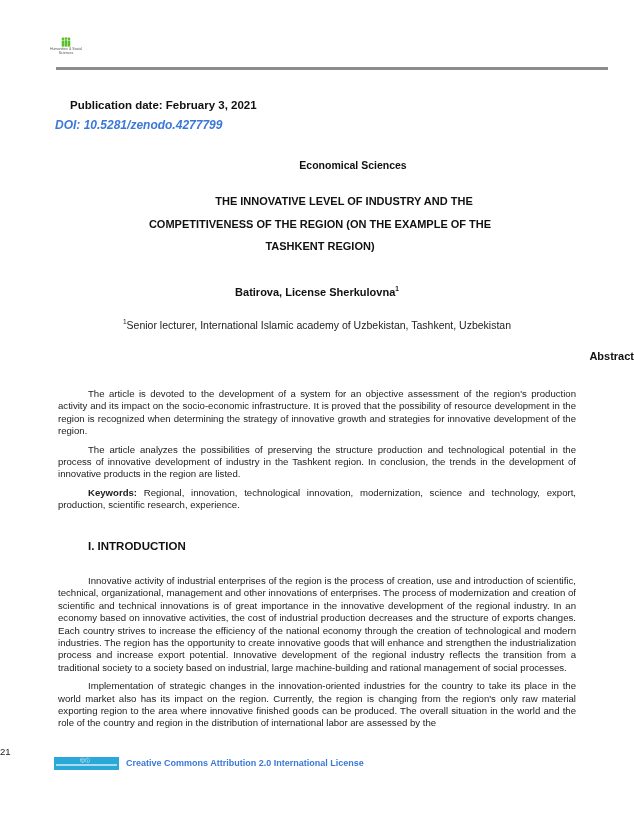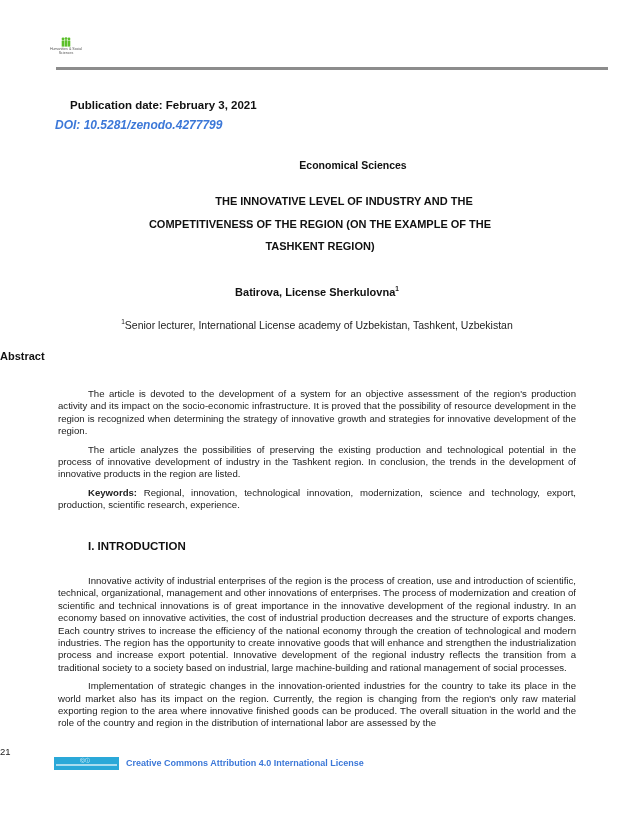--- a/index.html
+++ b/index.html
@@ -11,21 +11,21 @@
   .journal-line { position: absolute; left: 44px; top: 16px; font-family: "Liberation Serif", serif; font-size: 9.4px; color: #333; white-space: nowrap; }
   .header-rule { position: absolute; left: 8px; top: 30px; width: 552px; height: 3px; background: #8c8c8c; }
   .pubdate { position: absolute; left: 55px; top: 99px; font-weight: bold; font-size: 11.5px; color: #111; margin-left: 15px; }
   .doi { position: absolute; left: 55px; top: 118px; font-weight: bold; font-size: 12px; color: #3c78d8; font-style: italic; }
   .section { position: absolute; left: 0; width: 634px; top: 159px; text-align: center; font-weight: bold; font-size: 10.5px; color: #111; padding-left: 36px; }
   .title { position: absolute; left: 80px; width: 480px; top: 190px; text-align: center; font-weight: bold; font-size: 11px; line-height: 22.5px; color: #111; }
   .title .indent { display: inline-block; width: 48px; }
   .author { position: absolute; left: 0; width: 634px; top: 285px; text-align: center; font-weight: bold; font-size: 11px; color: #111; }
   .author sup, .affil sup { font-size: 6.5px; vertical-align: 5px; }
   .affil { position: absolute; left: 0; width: 634px; top: 318px; text-align: center; font-size: 10.5px; color: #222; }
-  .abstract-h { position: absolute; left: 0; width: 634px; top: 350px; text-align: left; font-weight: bold; font-size: 11px; color: #111; }
+  .abstract-h { position: absolute; left: 0; width: 634px; top: 350px; text-align: right; font-weight: bold; font-size: 11px; color: #111; }
   .body-text { position: absolute; left: 58px; width: 518px; font-size: 9.6px; line-height: 12.4px; text-align: justify; color: #222; }
   .body-text p { margin: 4px 0 6px 0; text-indent: 30px; }
   .abstract { top: 384px; }
   .intro-h { position: absolute; left: 88px; top: 540px; font-weight: bold; font-size: 11.5px; color: #111; }
   .intro { top: 571px; }
   .pagenum { position: absolute; left: 0; width: 634px; top: 746px; font-size: 9.5px; color: #222; }
   .footer { position: absolute; left: 54px; top: 757px; height: 14px; }
   .cc-badge { position: absolute; left: 0; top: 0; width: 65px; height: 13px; background: #2aa8d8; }
   .cc-icon { position: absolute; left: 26px; top: 0; font-size: 5px; color: #fff; line-height: 6px; }
   .cc-small { position: absolute; left: 2px; top: 7px; width: 61px; height: 2px; background: rgba(255,255,255,0.6); }
@@ -58,39 +58,39 @@
   <div><span class="indent"></span><span>THE INNOVATIVE LEVEL OF INDUSTRY AND THE</span></div>
   <div>COMPETITIVENESS OF THE REGION (ON THE EXAMPLE OF THE</div>
   <div>TASHKENT REGION)</div>
 </div>
 
 <div class="author">
   <span>Batirova, License Sherkulovna</span><sup>1</sup>
 </div>
 
 <div class="affil">
-  <sup>1</sup><span>Senior lecturer, International License academy of Uzbekistan, Tashkent, Uzbekistan</span>
+  <sup>1</sup><span>Senior lecturer, International Islamic academy of Uzbekistan, Tashkent, Uzbekistan</span>
 </div>
 
 <div class="abstract-h">Abstract</div>
 
 <div class="body-text abstract">
   <p>The article is devoted to the development of a system for an objective assessment of the region's production activity and its impact on the socio-economic infrastructure. It is proved that the possibility of resource development in the region is recognized when determining the strategy of innovative growth and strategies for innovative development of the region.</p>
-  <p>The article analyzes the possibilities of preserving the existing production and technological potential in the process of innovative development of industry in the Tashkent region. In conclusion, the trends in the development of innovative products in the region are listed.</p>
+  <p>The article analyzes the possibilities of preserving the structure production and technological potential in the process of innovative development of industry in the Tashkent region. In conclusion, the trends in the development of innovative products in the region are listed.</p>
   <p><b>Keywords:</b><span> Regional, innovation, technological innovation, modernization, science and technology, export, production, scientific research, experience.</span></p>
 </div>
 
 <div class="intro-h">I. INTRODUCTION</div>
 
 <div class="body-text intro">
   <p>Innovative activity of industrial enterprises of the region is the process of creation, use and introduction of scientific, technical, organizational, management and other innovations of enterprises. The process of modernization and creation of scientific and technical innovations is of great importance in the innovative development of the regional industry. In an economy based on innovative activities, the cost of industrial production decreases and the structure of exports changes. Each country strives to increase the efficiency of the national economy through the creation of technological and modern industries. The region has the opportunity to create innovative goods that will enhance and strengthen the industrialization process and increase export potential. Innovative development of the regional industry reflects the transition from a traditional society to a society based on industrial, large machine-building and rational management of social processes.</p>
   <p>Implementation of strategic changes in the innovation-oriented industries for the country to take its place in the world market also has its impact on the region. Currently, the region is changing from the region's only raw material exporting region to the area where innovative finished goods can be produced. The overall situation in the world and the role of the country and region in the distribution of international labor are assessed by the</p>
 </div>
 
 <div class="pagenum">21</div>
 
 <div class="footer">
   <div class="cc-badge">
     <span class="cc-icon">ⓒⓘ</span>
     <div class="cc-small"></div>
   </div>
-  <div class="cc-link">Creative Commons Attribution 4.0 International License</div>
+  <div class="cc-link">Creative Commons Attribution 2.0 International License</div>
 </div>
 
 </body></html>

